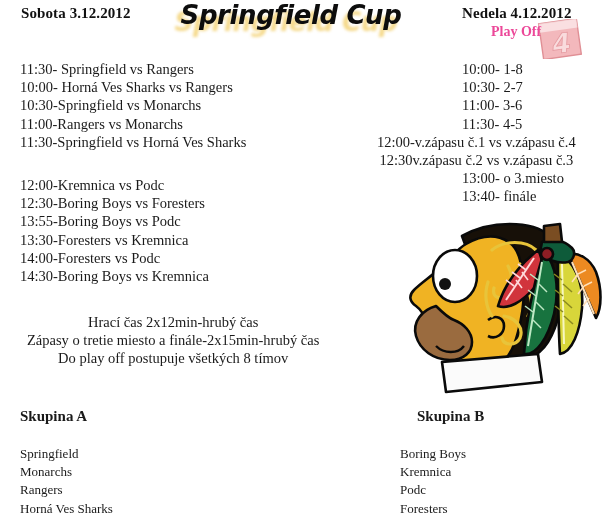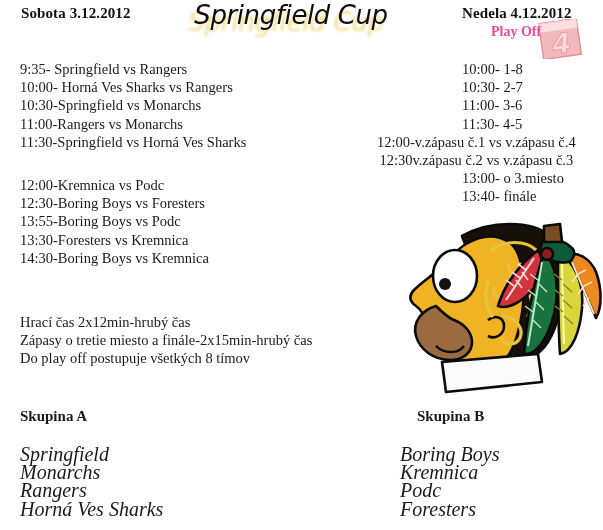--- a/index.html
+++ b/index.html
@@ -41,21 +41,21 @@
     top: 0px;
     width: 230px;
     height: 44px;
   }
   .title-shadow, .title-main {
     position: absolute;
     left: 0;
     top: 0;
     width: 100%;
     font-family: "DejaVu Sans", "Liberation Sans", sans-serif;
-    font-weight: normal;
+    font-weight: bold;
     font-style: italic;
     font-size: 26px;
     letter-spacing: -0.4px;
     white-space: nowrap;
     text-align: center;
   }
   .title-shadow {
     color: #f5d98a;
     transform: translate(-5px, 7px) scaleX(1.01);
     filter: blur(1.6px);
@@ -87,43 +87,42 @@
 
   
   .sched {
     position: absolute;
     font-size: 14.5px;
     line-height: 18.2px;
     white-space: nowrap;
   }
   #sched-left-a   { left: 20px; top: 60px; }
   #sched-left-b   { left: 20px; top: 176px; }
-  #notes          { left: 20px; top: 313px; }
+  #notes          { left: 27px; top: 313px; text-align: center; }
   #sched-right    { left: 462px; top: 60px; }
   #sched-right-wide { left: 377px; top: 133px; text-align: center; }
   #sched-right-tail { left: 462px; top: 169px; }
 
   .sched .row { display: block; }
 
   
   .group-title {
     position: absolute;
     font-weight: bold;
     font-size: 15px;
     white-space: nowrap;
   }
   #group-a-title { left: 20px;  top: 408px; }
   #group-b-title { left: 417px; top: 408px; }
 
   .group-list {
     position: absolute;
-    font-size: 20px;
+    font-size: 13px;
     line-height: 18.2px;
     white-space: nowrap;
-    font-style: italic;
   }
   #group-a-list { left: 20px;  top: 445px; }
   #group-b-list { left: 400px; top: 445px; }
   .group-list .row { display: block; }
 
   
   .mascot {
     position: absolute;
     left: 392px;
     top: 214px;
@@ -151,32 +150,33 @@
       <rect x="4" y="2" width="38" height="36" fill="#f3b8bc"></rect>
       <rect x="4" y="2" width="38" height="36" fill="none" stroke="#e08f95" stroke-width="1.4"></rect>
       <rect x="4" y="2" width="38" height="9" fill="#ffffff" opacity="0.55"></rect>
       <text x="24" y="34" text-anchor="middle" font-family="'DejaVu Sans','Liberation Sans',sans-serif" font-size="27" font-weight="bold" font-style="italic" fill="#f9dbdd" stroke="#e59aa0" stroke-width="0.8">4</text>
     </g>
   </svg>
 
   <div class="playoff-label">Play Off</div>
 
   <div id="sched-left-a" class="sched">
-    <span class="row">9:35- Springfield vs Rangers</span>
+    <span class="row">11:30- Springfield vs Rangers</span>
     <span class="row">10:00- Horná Ves Sharks vs Rangers</span>
     <span class="row">10:30-Springfield vs Monarchs</span>
     <span class="row">11:00-Rangers vs Monarchs</span>
     <span class="row">11:30-Springfield vs Horná Ves Sharks</span>
   </div>
 
   <div id="sched-left-b" class="sched">
     <span class="row">12:00-Kremnica vs Podc</span>
     <span class="row">12:30-Boring Boys vs Foresters</span>
     <span class="row">13:55-Boring Boys vs Podc</span>
     <span class="row">13:30-Foresters vs Kremnica</span>
+    <span class="row">14:00-Foresters vs Podc</span>
     <span class="row">14:30-Boring Boys vs Kremnica</span>
   </div>
 
   <div id="notes" class="sched">
     <span class="row">Hrací čas 2x12min-hrubý čas</span>
     <span class="row">Zápasy o tretie miesto a finále-2x15min-hrubý čas</span>
     <span class="row">Do play off postupuje všetkých 8 tímov</span>
   </div>
 
   <div id="sched-right" class="sched">

